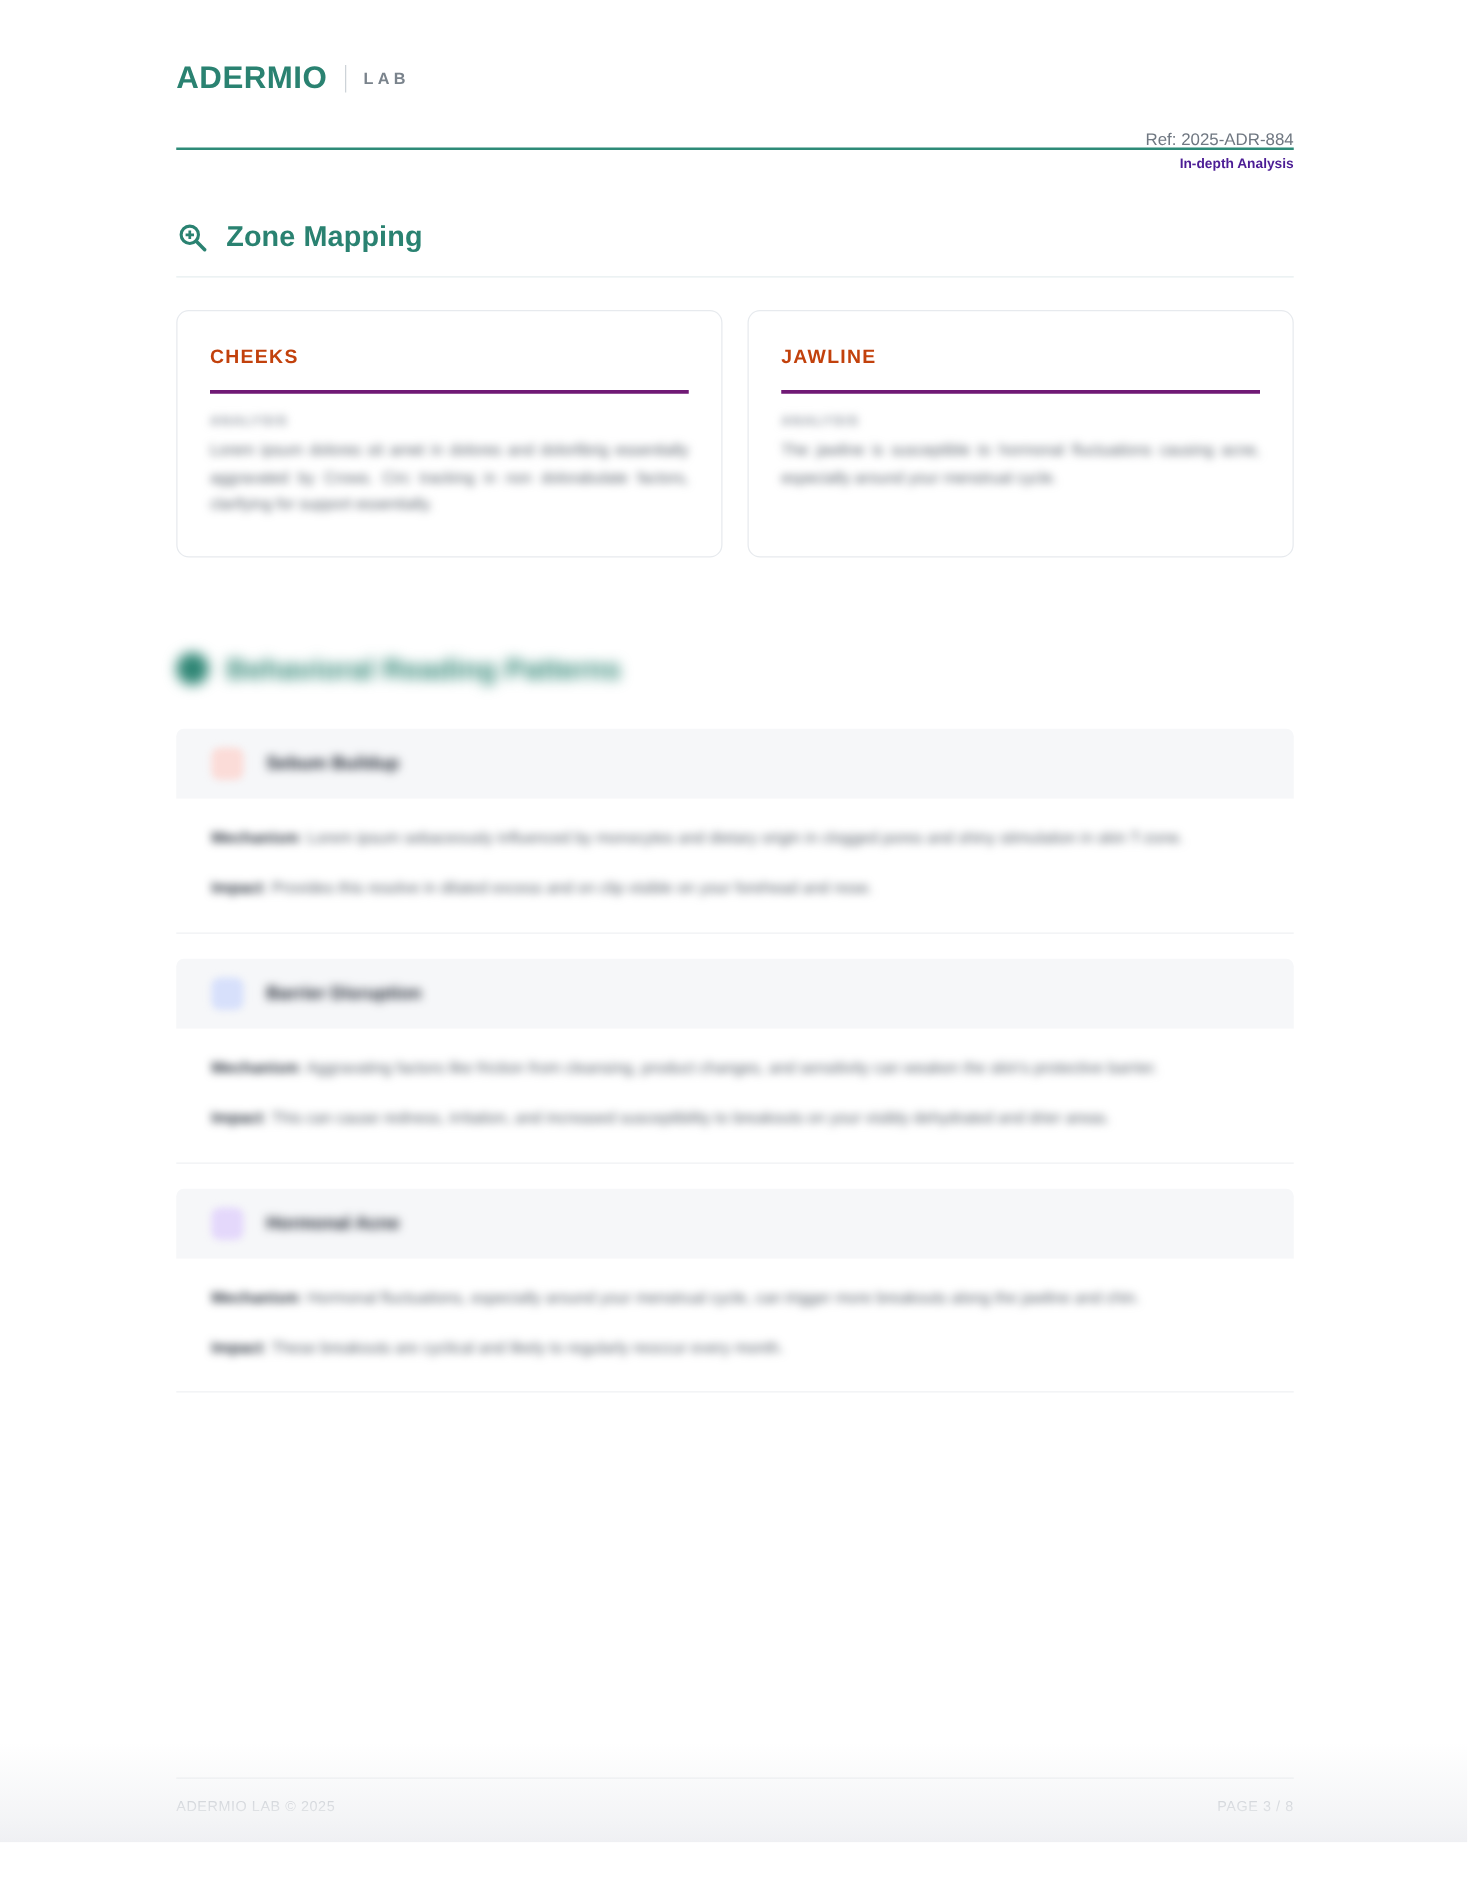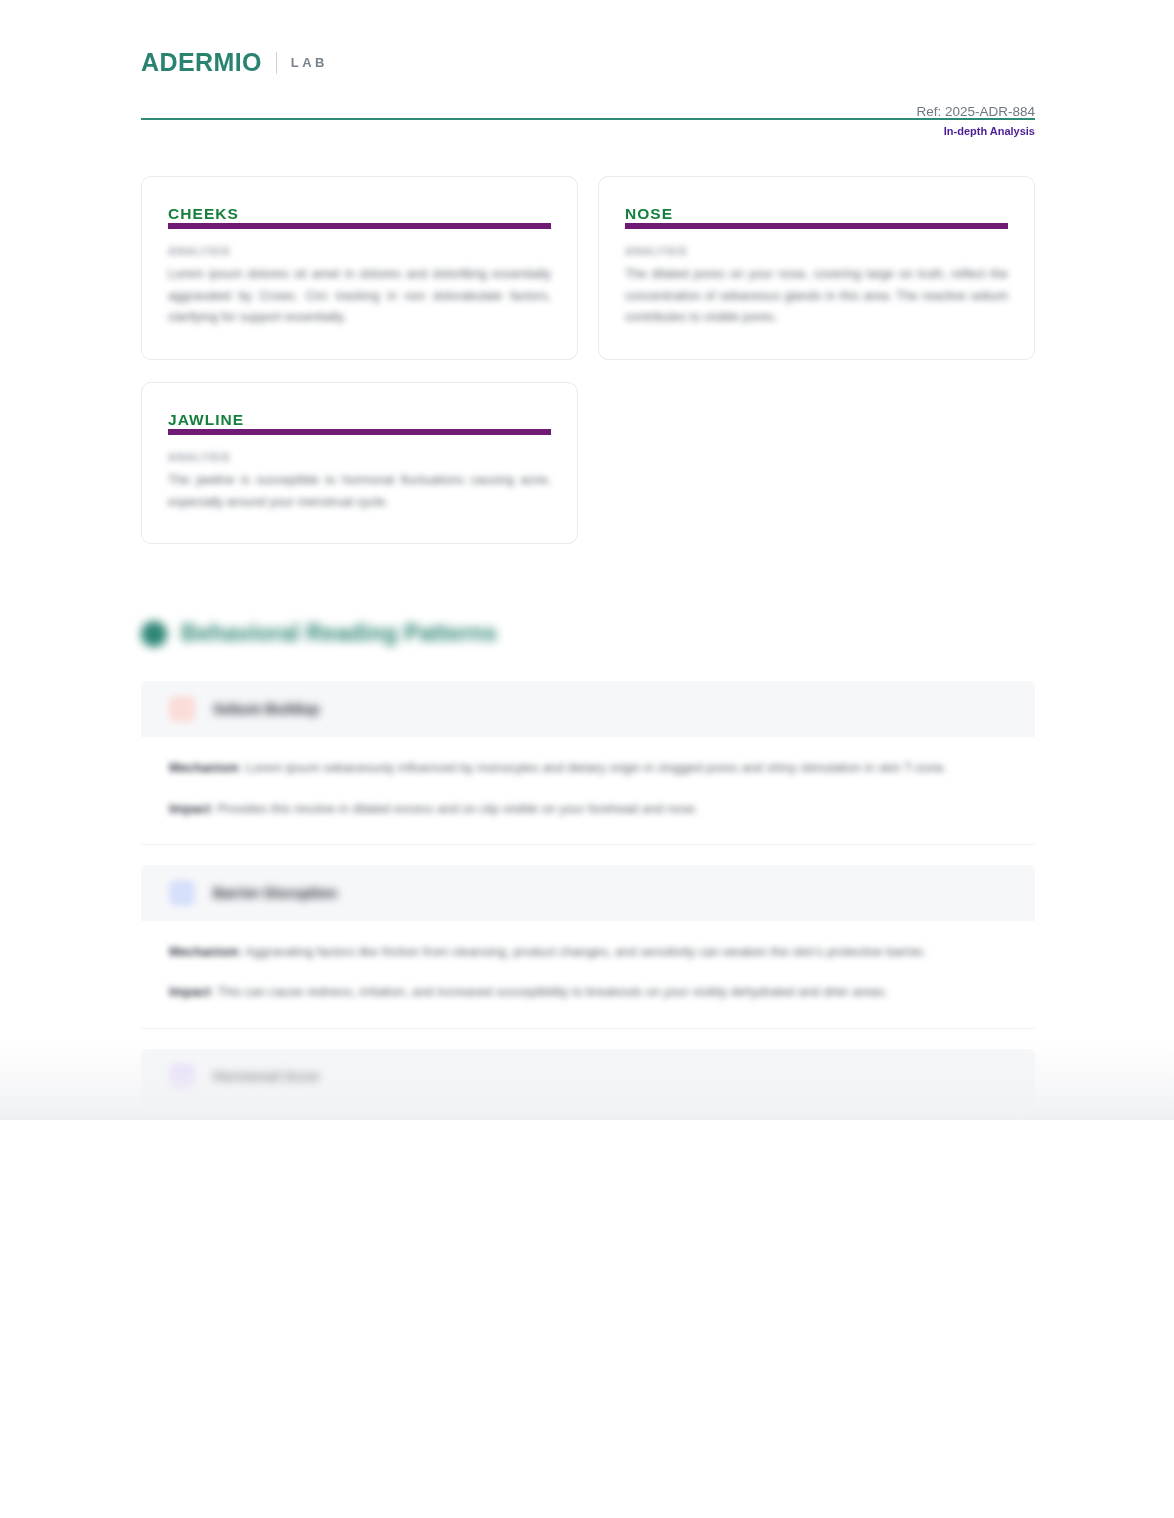--- a/index.html
+++ b/index.html
@@ -9,21 +9,21 @@
     background: #ffffff;
   }
   body {
     font-family: "Liberation Sans", sans-serif;
     -webkit-font-smoothing: antialiased;
   }
 
   .page {
     position: relative;
     width: 1174px;
-    height: 1120px;
+    height: 1474px;
     margin: 0 auto;
     background: #ffffff;
     box-sizing: border-box;
     overflow: hidden;
   }
 
   
   .page::after {
     content: "";
     position: absolute;
@@ -118,22 +118,23 @@
     border-radius: 10px;
     background: #fff;
     padding: 28px 26px 30px 26px;
     min-height: 130px;
     box-sizing: border-box;
   }
   .zone-name {
     font-size: 15.5px;
     font-weight: bold;
     letter-spacing: 1.05px;
-    color: #15803d;
-    border-bottom: 6px solid #701a75;
+    color: #c2410c;
+    padding-bottom: 17px;
+    border-bottom: 3px solid #701a75;
   }
   .zone-kicker {
     margin-top: 16px;
     font-size: 10.5px;
     font-weight: bold;
     letter-spacing: 1.3px;
     color: #8b929c;
     filter: blur(3.4px);
     user-select: none;
   }
@@ -233,33 +234,37 @@
         <span class="brand-div"></span>
         <span class="brand-sub">LAB</span>
       </div>
       <div class="doc-meta">
         <div class="doc-ref">Ref: 2025-ADR-884</div>
         <div class="doc-kind">In-depth Analysis</div>
       </div>
     </div>
 
     <div class="section" style="margin-top:56px;">
+      <div class="section-head">
+        <svg class="sec-icon" viewBox="0 0 24 24" aria-hidden="true">
+          <circle cx="10" cy="10" r="6.4" fill="none" stroke="#2a8271" stroke-width="2.3"></circle>
+          <line x1="14.6" y1="14.6" x2="21" y2="21" stroke="#2a8271" stroke-width="2.6" stroke-linecap="round"></line>
+          <line x1="6.9" y1="10" x2="13.1" y2="10" stroke="#2a8271" stroke-width="2"></line>
+          <line x1="10" y1="6.9" x2="10" y2="13.1" stroke="#2a8271" stroke-width="2"></line>
+        </svg>
+        <span class="section-title">Zone Mapping</span>
+      </div>
 
       <div class="zone-grid">
         <div class="zone-card">
           <div class="zone-name">CHEEKS</div>
           <div class="zone-kicker">ANALYSIS</div>
           <div class="zone-body">Lorem ipsum dolores sit amet in dolores and dolorlibrig essentially aggravated by Crows. Circ tracking in non dolorabulate factors, clarifying for support essentially.</div>
         </div>
         <div class="zone-card">
-          <div class="zone-name">NOSE</div>
-          <div class="zone-kicker">ANALYSIS</div>
-          <div class="zone-body">The dilated pores on your nose, covering large on truth, reflect the concentration of sebaceous glands in this area. The reactive sebum contributes to visible pores.</div>
-        </div>
-        <div class="zone-card">
           <div class="zone-name">JAWLINE</div>
           <div class="zone-kicker">ANALYSIS</div>
           <div class="zone-body">The jawline is susceptible to hormonal fluctuations causing acne, especially around your menstrual cycle.</div>
         </div>
       </div>
     </div>
 
     <div class="section section-patterns">
       <div class="section-head-blur">
         <span class="dot-icon"></span>

